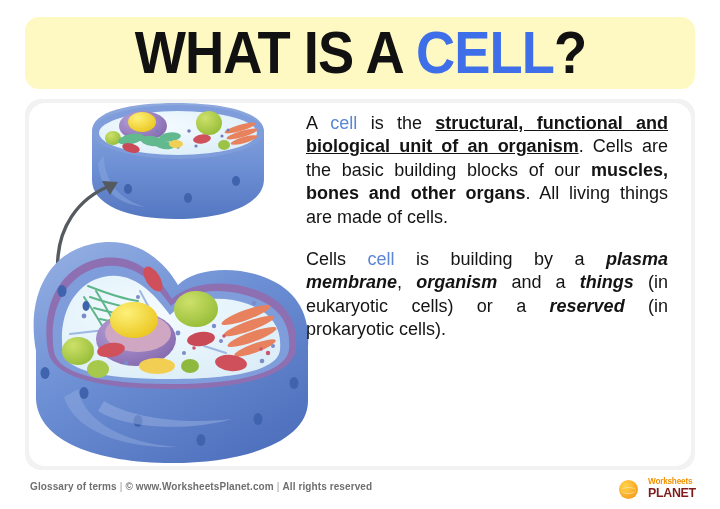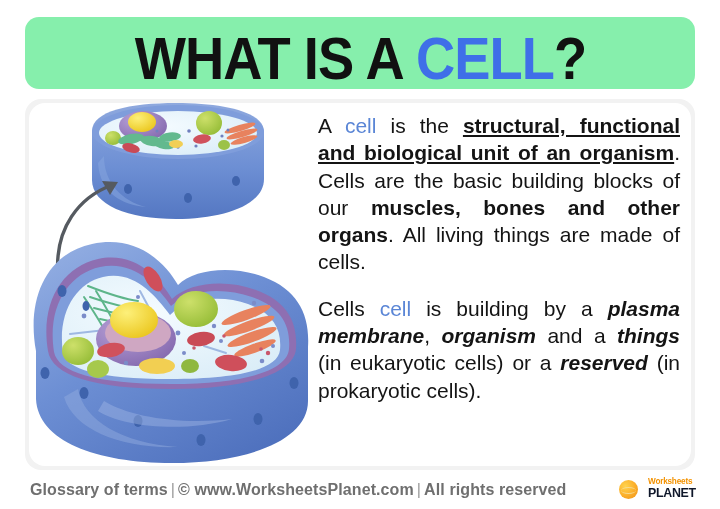--- a/index.html
+++ b/index.html
@@ -15,24 +15,24 @@
     position: relative;
   }
 
   
   .title-panel {
     position: absolute;
     left: 25px;
     top: 17px;
     width: 670px;
     height: 72px;
-    background: #86efac;
+    background: #fef9c3;
     border-radius: 14px;
     display: flex;
-    align-items: flex-end;
+    align-items: center;
     justify-content: center;
   }
   .title-text {
     font-family: "Liberation Sans", sans-serif;
     font-size: 59px;
     font-weight: bold;
     letter-spacing: -1px;
     line-height: 1;
     color: #111111;
     white-space: nowrap;
@@ -66,42 +66,42 @@
     top: 101px;
     width: 300px;
     height: 370px;
     pointer-events: none;
   }
   .illustration svg { display: block; }
 
   
   .text-column {
     position: absolute;
-    left: 318px;
+    left: 306px;
     top: 112px;
     width: 362px;
     color: #141414;
-    font-size: 21px;
+    font-size: 18px;
     line-height: 1.30;
     text-align: justify;
   }
   .para { margin: 0 0 19px 0; }
   .para:last-child { margin-bottom: 0; }
   .b   { font-weight: bold; }
   .u   { font-weight: bold; text-decoration: underline; }
   .i   { font-style: italic; font-weight: bold; }
   .cl  { color: #5b86d6; }
   .cl-b { color: #5b86d6; font-weight: bold; }
 
   
   .footer {
     position: absolute;
     left: 30px;
     top: 481px;
-    font-size: 16px;
+    font-size: 10px;
     font-weight: bold;
     color: #6f6f6f;
     letter-spacing: 0.1px;
     white-space: nowrap;
   }
   .footer .sep { color: #9a9a9a; font-weight: normal; padding: 0 3px; }
 
   .logo {
     position: absolute;
     left: 619px;
@@ -129,21 +129,21 @@
     border-bottom: 1.4px solid #f5e0a0;
     border-radius: 50%;
     opacity: .85;
   }
   .logo-words { display: flex; flex-direction: column; line-height: 1; }
   .logo-top {
     font-size: 8.2px; font-weight: bold; color: #f39200;
     letter-spacing: -0.2px;
   }
   .logo-bottom {
-    font-size: 12.4px; font-weight: bold; color: #0f172a;
+    font-size: 12.4px; font-weight: bold; color: #7f1d1d;
     letter-spacing: -0.3px; margin-top: 1px;
   }
 </style>
 </head>
 <body>
 
 <div class="title-panel">
   <div class="title-text">
     <span>WHAT IS A </span><span class="accent">CELL</span><span>?</span>
   </div>

